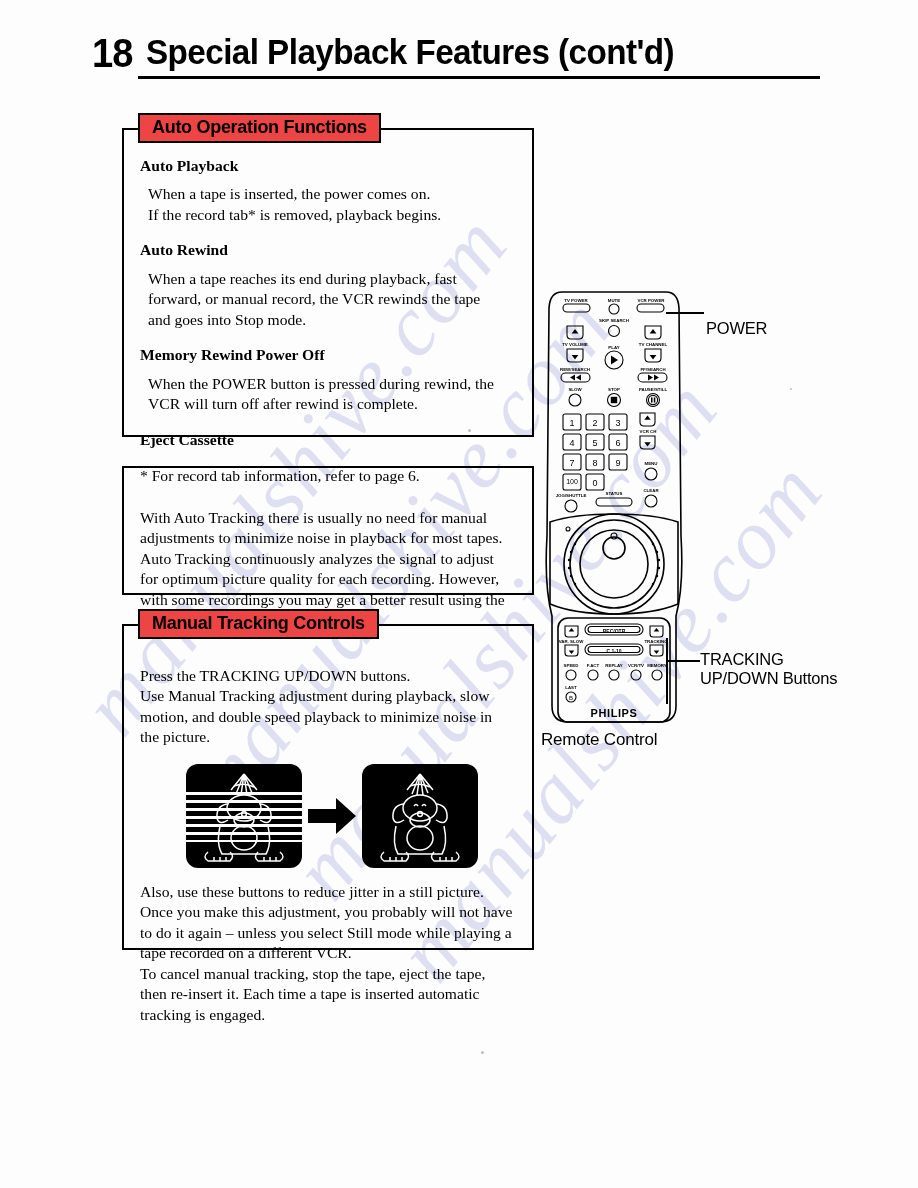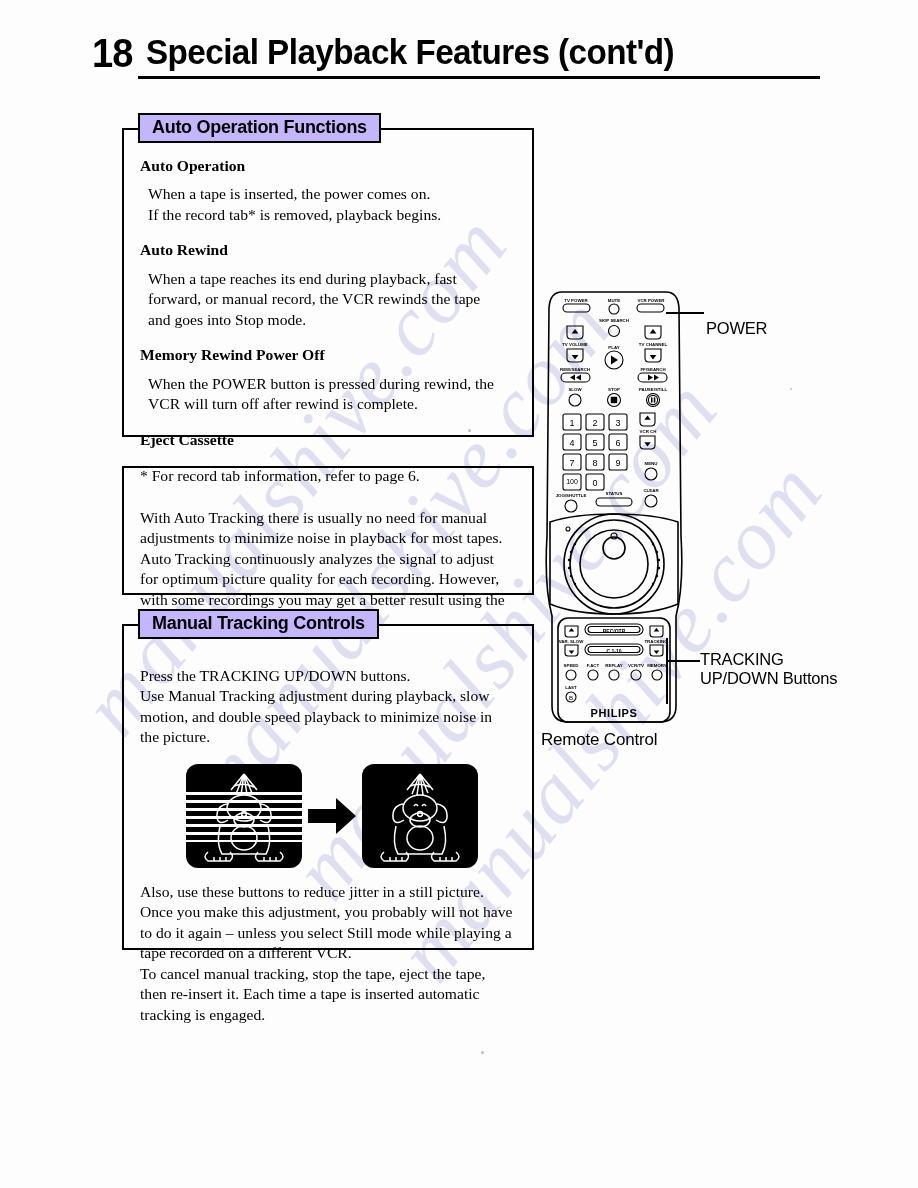--- a/index.html
+++ b/index.html
@@ -90,21 +90,21 @@
   
   .panel {
     position: absolute;
     border: 2px solid #000;
     background: transparent;
   }
   .panel-title {
     position: absolute;
     top: -17px;
     left: 14px;
-    background: #c4b5fd;
+    background: #ef4444;
     border: 2px solid #000;
     padding: 3px 12px 4px 12px;
     font-family: "Liberation Sans", sans-serif;
     font-weight: bold;
     font-size: 18px;
     letter-spacing: -.3px;
     white-space: nowrap;
     line-height: 1.05;
   }
   .panel-body {
@@ -214,21 +214,21 @@
   <div class="header">
     <div class="hdr-num">18</div>
     <div class="hdr-title">Special Playback Features (cont'd)</div>
     <div class="hdr-rule"></div>
   </div>
 
   <div class="panel" id="panel-auto-op">
     <div class="panel-title">Auto Operation Functions</div>
     <div class="panel-body">
       <div class="blk">
-        <h4>Auto Operation</h4>
+        <h4>Auto Playback</h4>
         <p style="white-space:pre-line">When a tape is inserted, the power comes on.
 If the record tab* is removed, playback begins.</p>
       </div>
       <div class="blk">
         <h4>Auto Rewind</h4>
         <p>When a tape reaches its end during playback, fast forward, or manual record, the VCR rewinds the tape and goes into Stop mode.</p>
       </div>
       <div class="blk">
         <h4>Memory Rewind Power Off</h4>
         <p>When the POWER button is pressed during rewind, the VCR will turn off after rewind is complete.</p>

